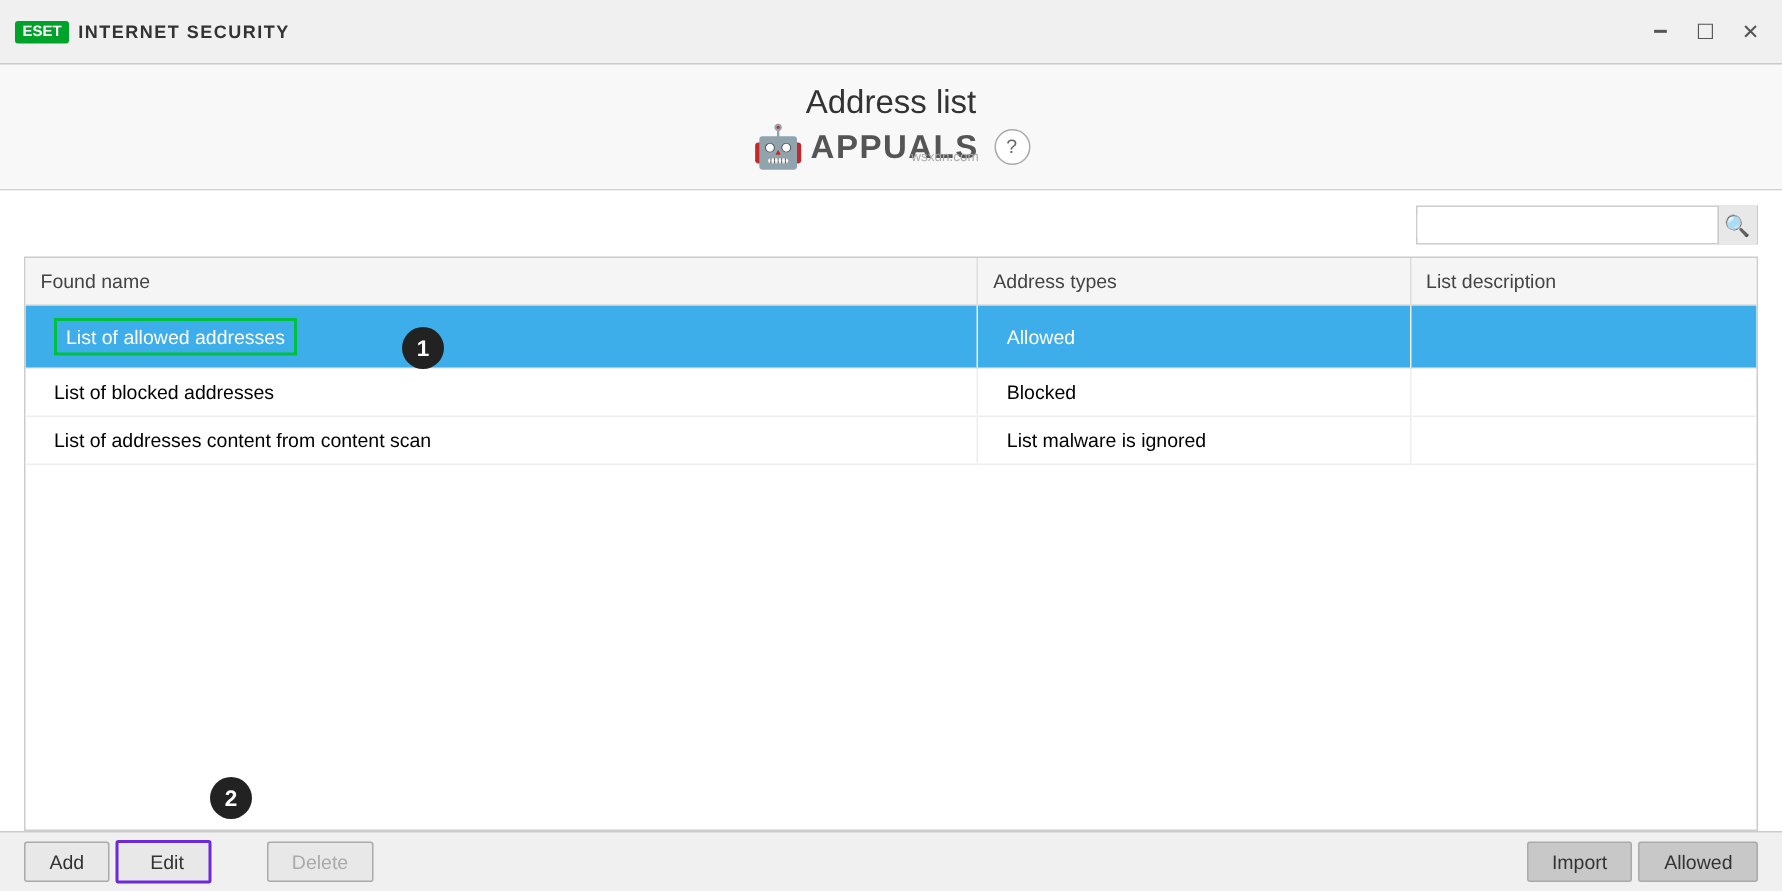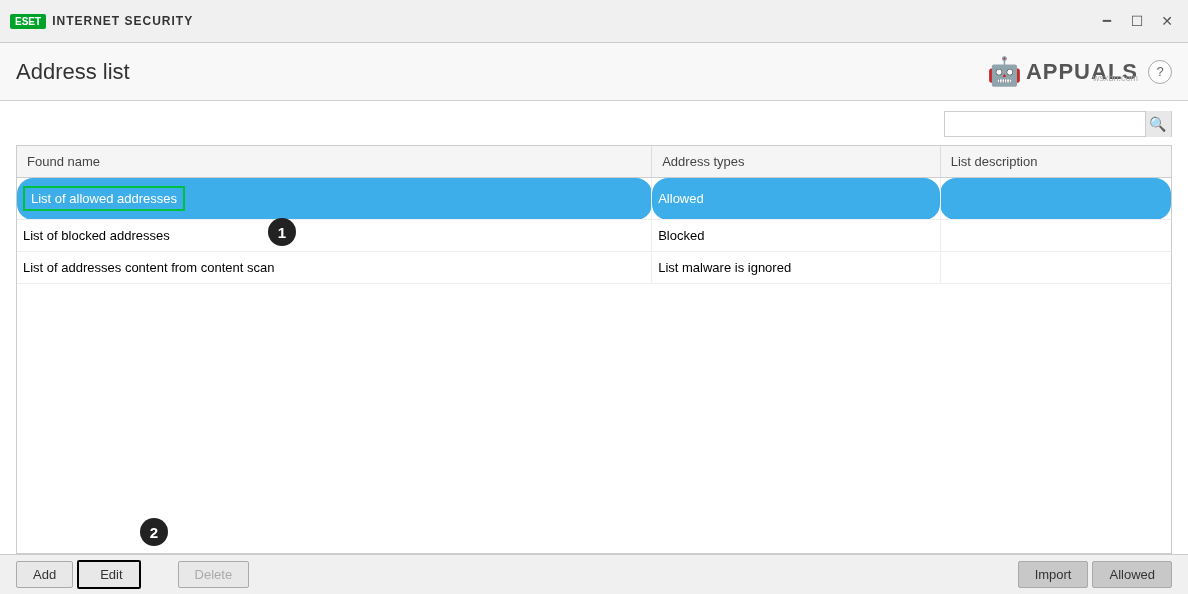--- a/index.html
+++ b/index.html
@@ -64,20 +64,21 @@
     }
 
     
     .app-header {
       background: #f8f8f8;
       border-bottom: 1px solid #d0d0d0;
       padding: 12px 16px;
       display: flex;
       align-items: center;
       justify-content: space-between;
+      flex-direction: column;
     }
     .app-title {
       font-size: 22px;
       font-weight: 300;
       color: #333;
     }
     .help-btn {
       width: 24px;
       height: 24px;
       border: 1px solid #aaa;
@@ -159,23 +160,22 @@
 
     tbody tr {
       border-bottom: 1px solid #eee;
       cursor: pointer;
     }
     tbody tr.selected {
       background: #3daee9;
       color: white;
     }
     tbody td {
-      padding: 8px 6px;
+      padding: 8px 19px;
       border-right: 1px solid #eee;
-      border-radius: 16px;
     }
     tbody td:last-child { border-right: none; }
 
     .col-name { width: 55%; }
     .col-type { width: 25%; }
     .col-desc { width: 20%; }
 
     
     .annotation {
       display: inline-flex;
@@ -225,21 +225,21 @@
     .btn {
       padding: 5px 16px;
       border: 1px solid #aaa;
       background: #e8e8e8;
       color: #333;
       font-size: 13px;
       cursor: pointer;
       border-radius: 2px;
     }
     .btn.highlighted {
-      border: 2px solid #000000;
+      border: 2px solid #6d28d9;
       padding-left: 21px;
     }
     .btn.disabled {
       color: #aaa;
       cursor: default;
       margin-left: 33px;
     }
     .btn.dark {
       background: #c8c8c8;
     }

